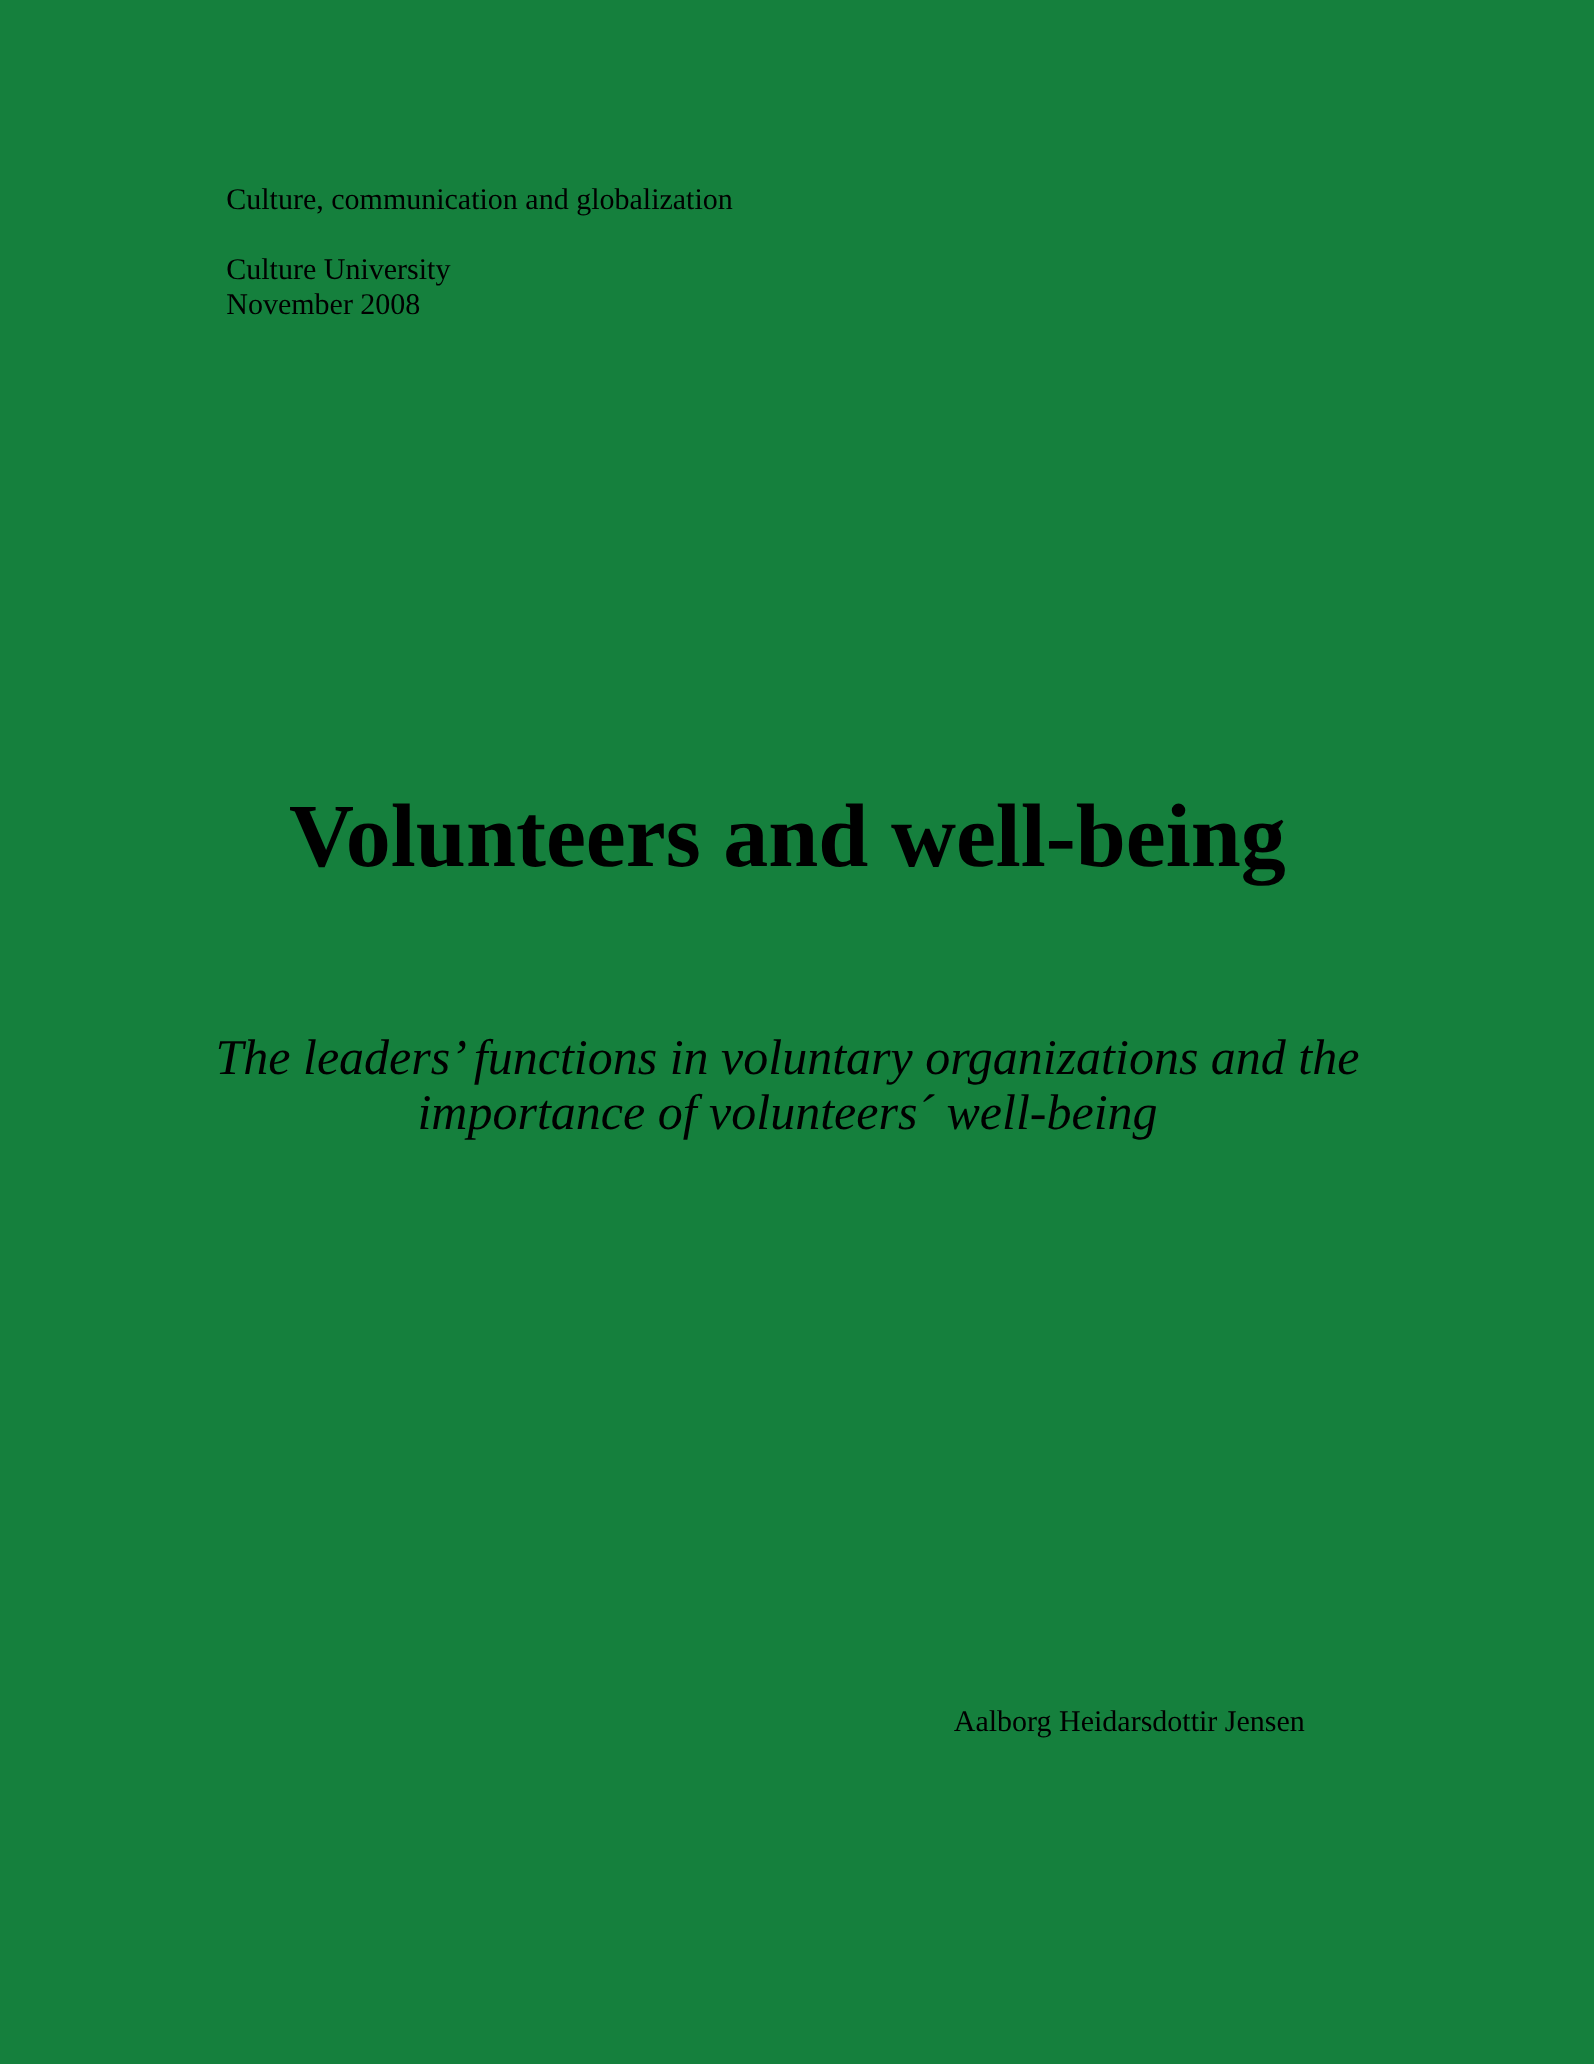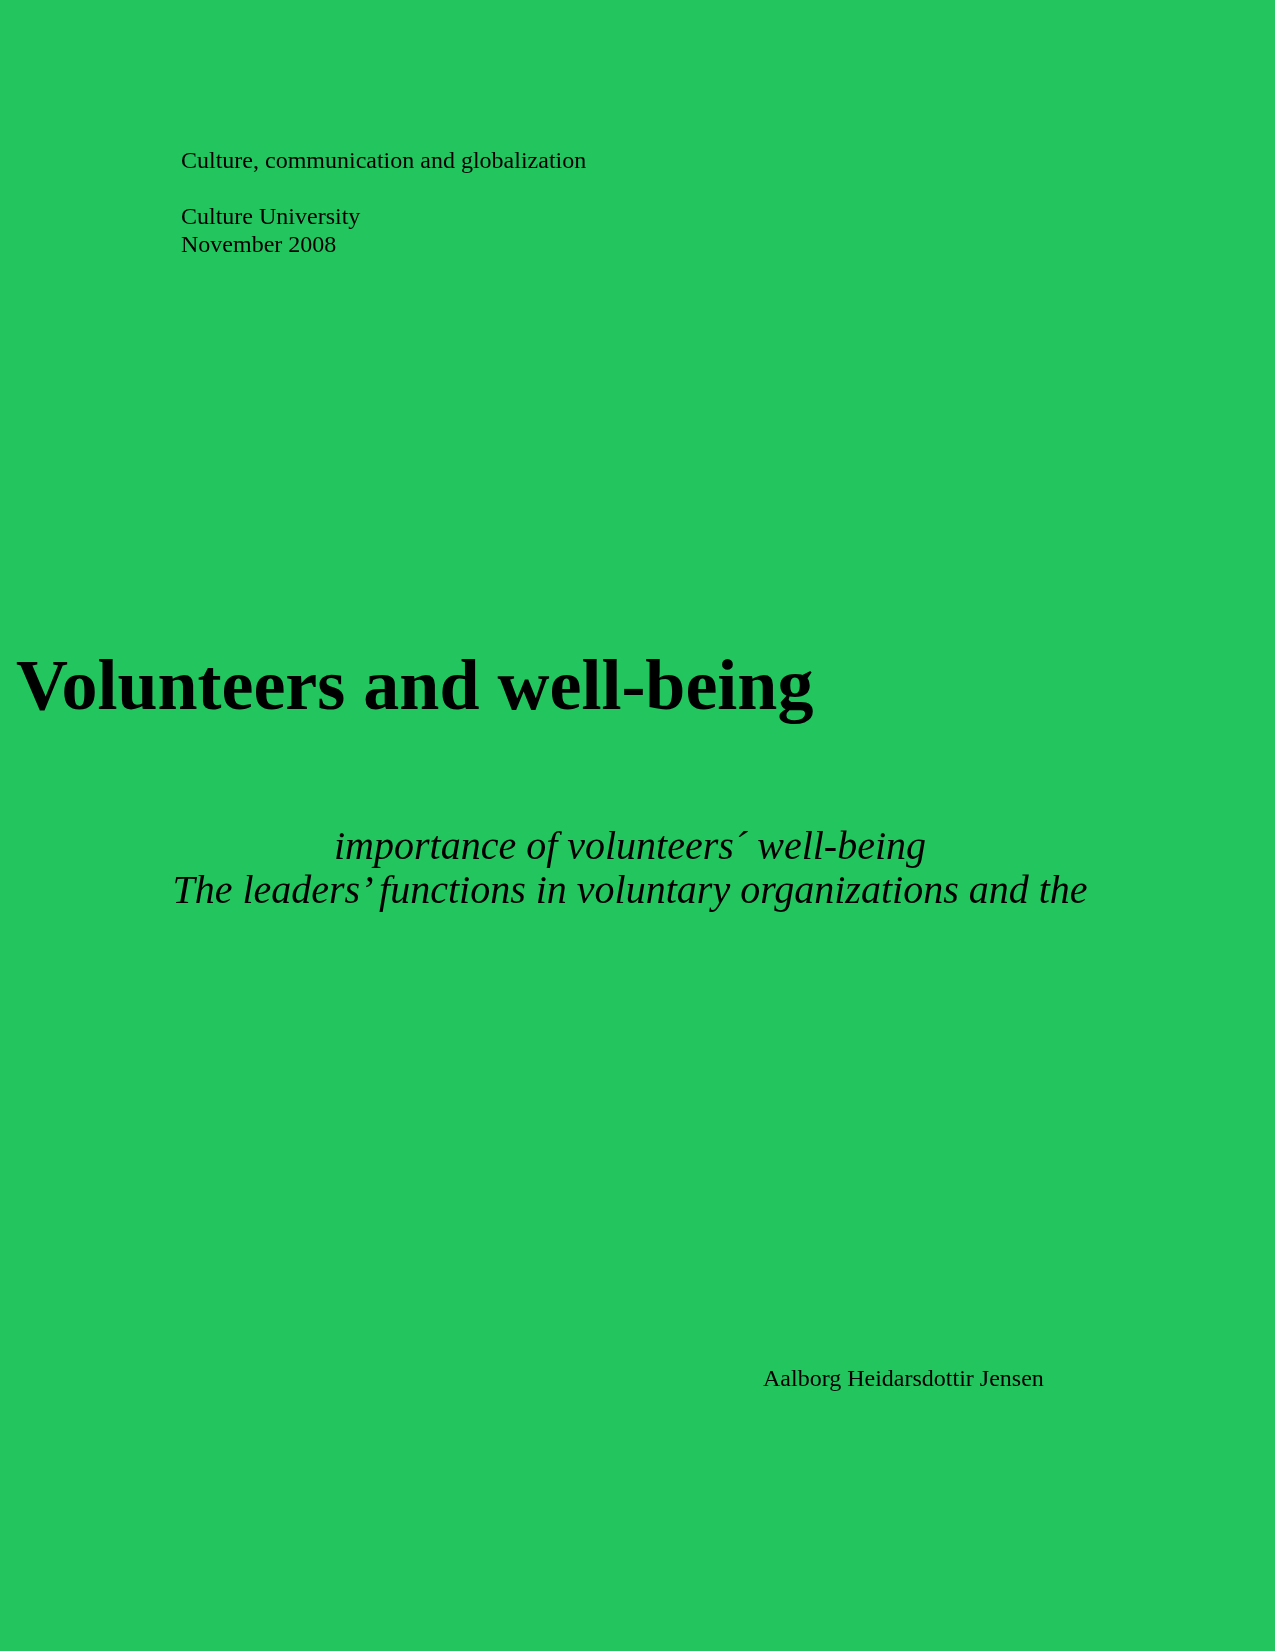--- a/index.html
+++ b/index.html
@@ -4,42 +4,43 @@
 <style>
   html, body {
     margin: 0;
     padding: 0;
     background: #ffffff;
   }
   .page {
     position: relative;
     width: 1275px;
     height: 1651px;
-    background: #22c55e;
+    background: #15803d;
     color: #000000;
     font-family: "Liberation Serif", "DejaVu Serif", serif;
     overflow: hidden;
   }
   .course-info {
     position: absolute;
     left: 181px;
     top: 146px;
     font-size: 24px;
     line-height: 28px;
     white-space: nowrap;
   }
   .blank-line {
     height: 28px;
   }
   .doc-title {
     position: absolute;
     left: 0;
     top: 631px;
     width: 1260px;
-    margin: 16px;
+    margin: 0;
+    text-align: center;
     font-size: 72px;
     font-weight: bold;
     line-height: 76px;
     letter-spacing: 0;
   }
   .doc-subtitle {
     position: absolute;
     left: 0;
     top: 824px;
     width: 1260px;
@@ -65,19 +66,19 @@
   <div class="course-info">
     <div>Culture, communication and globalization</div>
     <div class="blank-line"></div>
     <div>Culture University</div>
     <div>November 2008</div>
   </div>
 
   <h1 class="doc-title">Volunteers and well-being</h1>
 
   <div class="doc-subtitle">
+    <div>The leaders’ functions in voluntary organizations and the</div>
     <div>importance of volunteers´ well-being</div>
-    <div>The leaders’ functions in voluntary organizations and the</div>
   </div>
 
   <div class="author-name">Aalborg Heidarsdottir Jensen</div>
 
 </div>
 
 </body></html>

